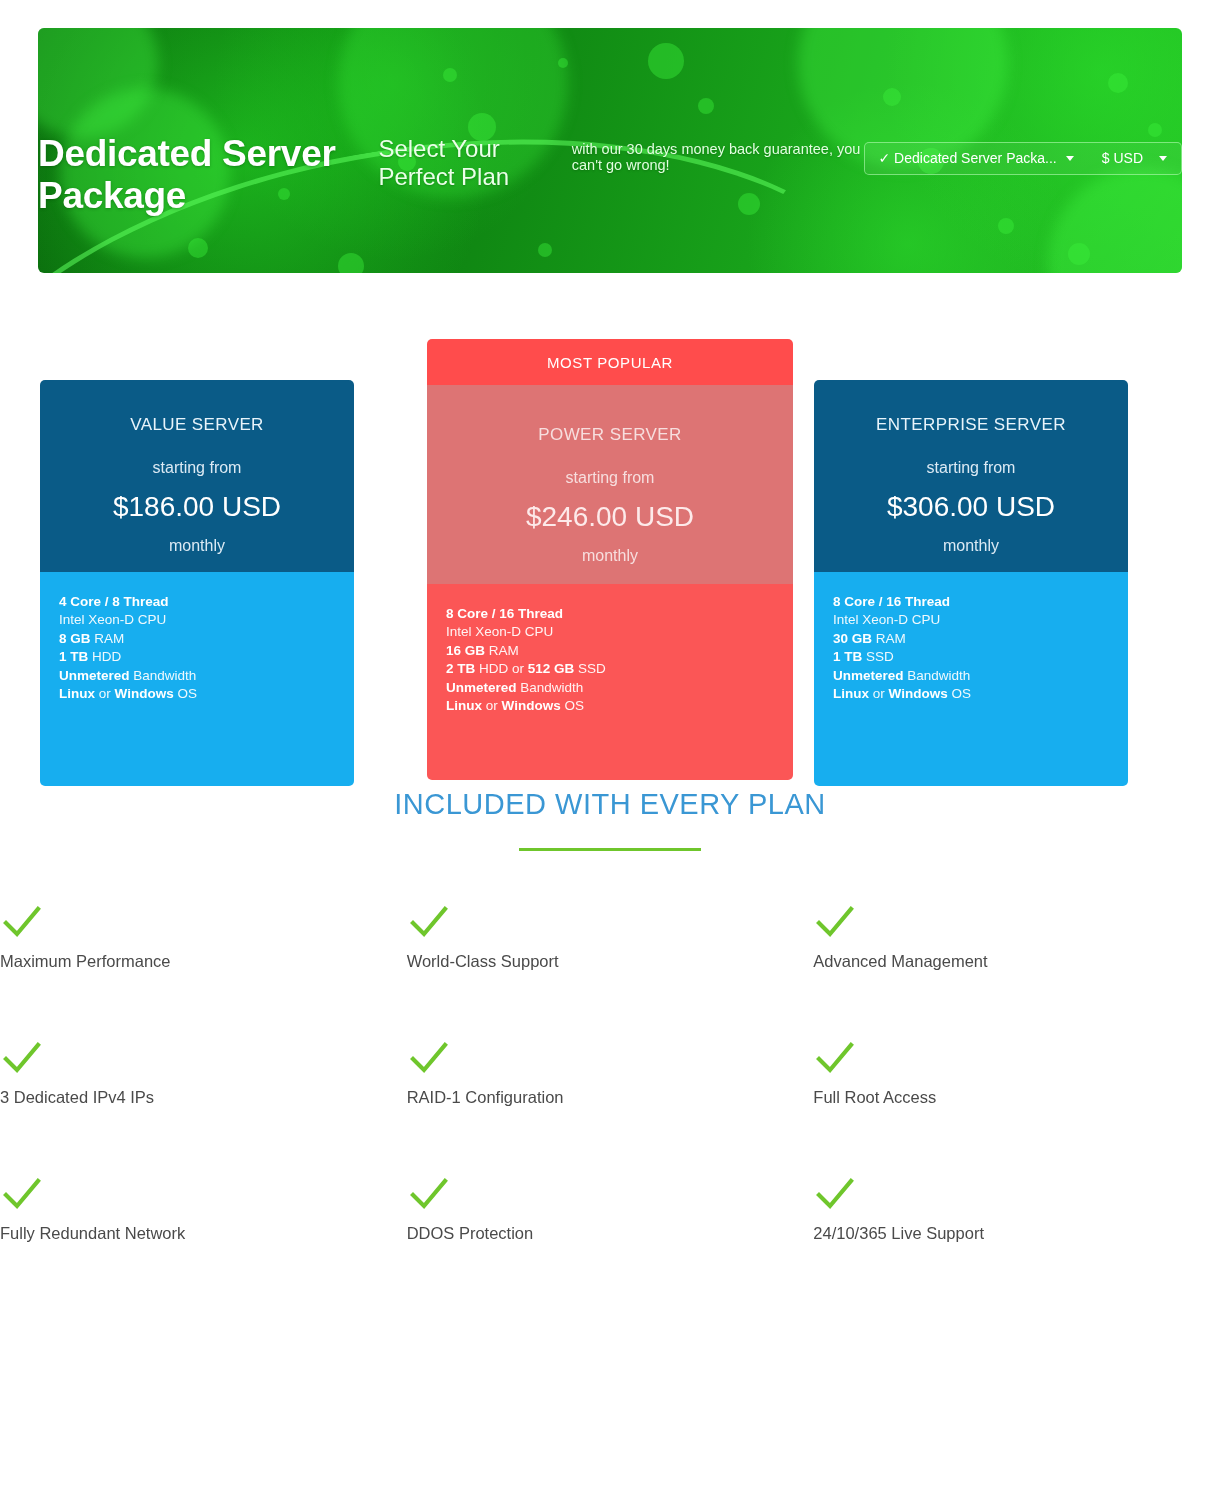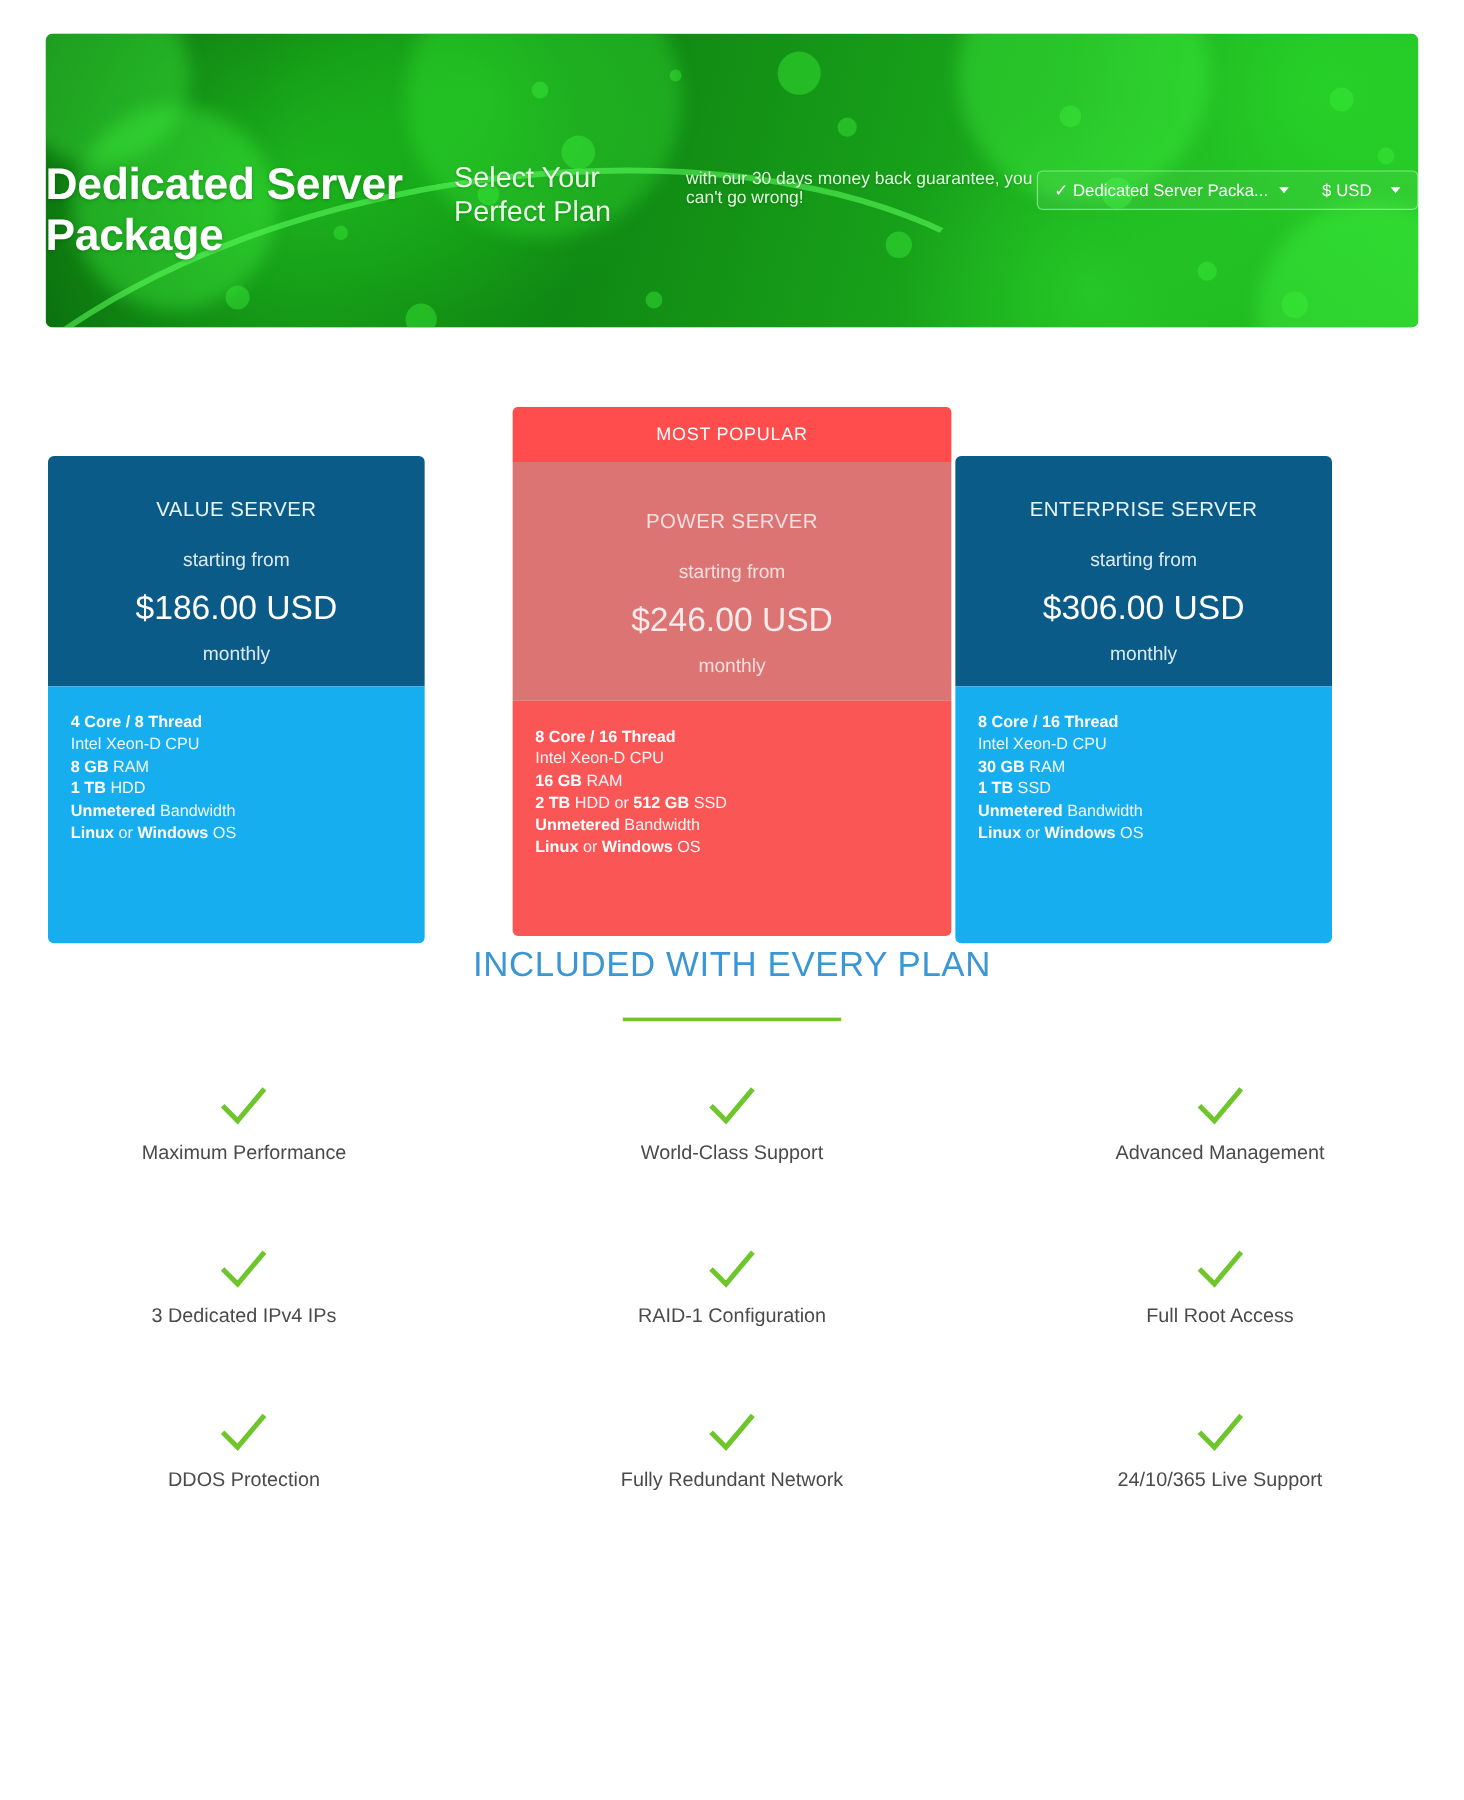--- a/index.html
+++ b/index.html
@@ -87,21 +87,21 @@
   .cards { position: absolute; left: 0; top: 0; width: 1220px; }
 
   .card {
     position: absolute;
     border-radius: 5px;
     overflow: hidden;
     margin-top: 45px;
   }
   .card-side { width: 314px; height: 406px; top: 335px; }
   .card-left  { left: 40px; }
-  .card-right { left: 796px; }
+  .card-right { left: 814px; }
   .card-mid   { left: 427px; width: 366px; height: 441px; top: 294px; }
 
   .ribbon {
     height: 46px;
     background: #ff4c4c;
     color: #ffffff;
     display: flex; align-items: center; justify-content: center;
     font-size: 15px; letter-spacing: 0.6px;
   }
 
@@ -144,21 +144,21 @@
     width: 182px; height: 3px; background: #6fc62c;
   }
 
   .features {
     position: absolute; left: 0; top: 900px; width: 1220px;
     display: grid;
     grid-template-columns: repeat(3, 1fr);
     grid-auto-rows: 136px;
   }
   .feature {
-    display: flex; flex-direction: column; align-items: center;
+    display: flex; flex-direction: column; 
     justify-content: flex-start;
   }
   .check { width: 44px; height: 44px; display: block; }
   .feature-label {
     margin-top: 8px;
     font-size: 16.5px; color: #4a4a4a; font-weight: 300;
     white-space: nowrap;
   }
 </style>
 </head>
@@ -314,29 +314,29 @@
       <div class="feature">
         <svg class="check" viewBox="0 0 44 44">
           <path d="M6 23 L17 34 L38 9" fill="none" stroke="#6fc62c" stroke-width="4.2" stroke-linecap="square" stroke-linejoin="miter"></path>
         </svg>
         <div class="feature-label">Full Root Access</div>
       </div>
       <div class="feature">
         <svg class="check" viewBox="0 0 44 44">
           <path d="M6 23 L17 34 L38 9" fill="none" stroke="#6fc62c" stroke-width="4.2" stroke-linecap="square" stroke-linejoin="miter"></path>
         </svg>
+        <div class="feature-label">Fully Redundant Network</div>
+      </div>
+      <div class="feature">
+        <svg class="check" viewBox="0 0 44 44">
+          <path d="M6 23 L17 34 L38 9" fill="none" stroke="#6fc62c" stroke-width="4.2" stroke-linecap="square" stroke-linejoin="miter"></path>
+        </svg>
         <div class="feature-label">DDOS Protection</div>
       </div>
       <div class="feature">
         <svg class="check" viewBox="0 0 44 44">
           <path d="M6 23 L17 34 L38 9" fill="none" stroke="#6fc62c" stroke-width="4.2" stroke-linecap="square" stroke-linejoin="miter"></path>
         </svg>
-        <div class="feature-label">Fully Redundant Network</div>
-      </div>
-      <div class="feature">
-        <svg class="check" viewBox="0 0 44 44">
-          <path d="M6 23 L17 34 L38 9" fill="none" stroke="#6fc62c" stroke-width="4.2" stroke-linecap="square" stroke-linejoin="miter"></path>
-        </svg>
         <div class="feature-label">24/10/365 Live Support</div>
       </div>
     </div>
 
 </div>
 
 </body></html>

